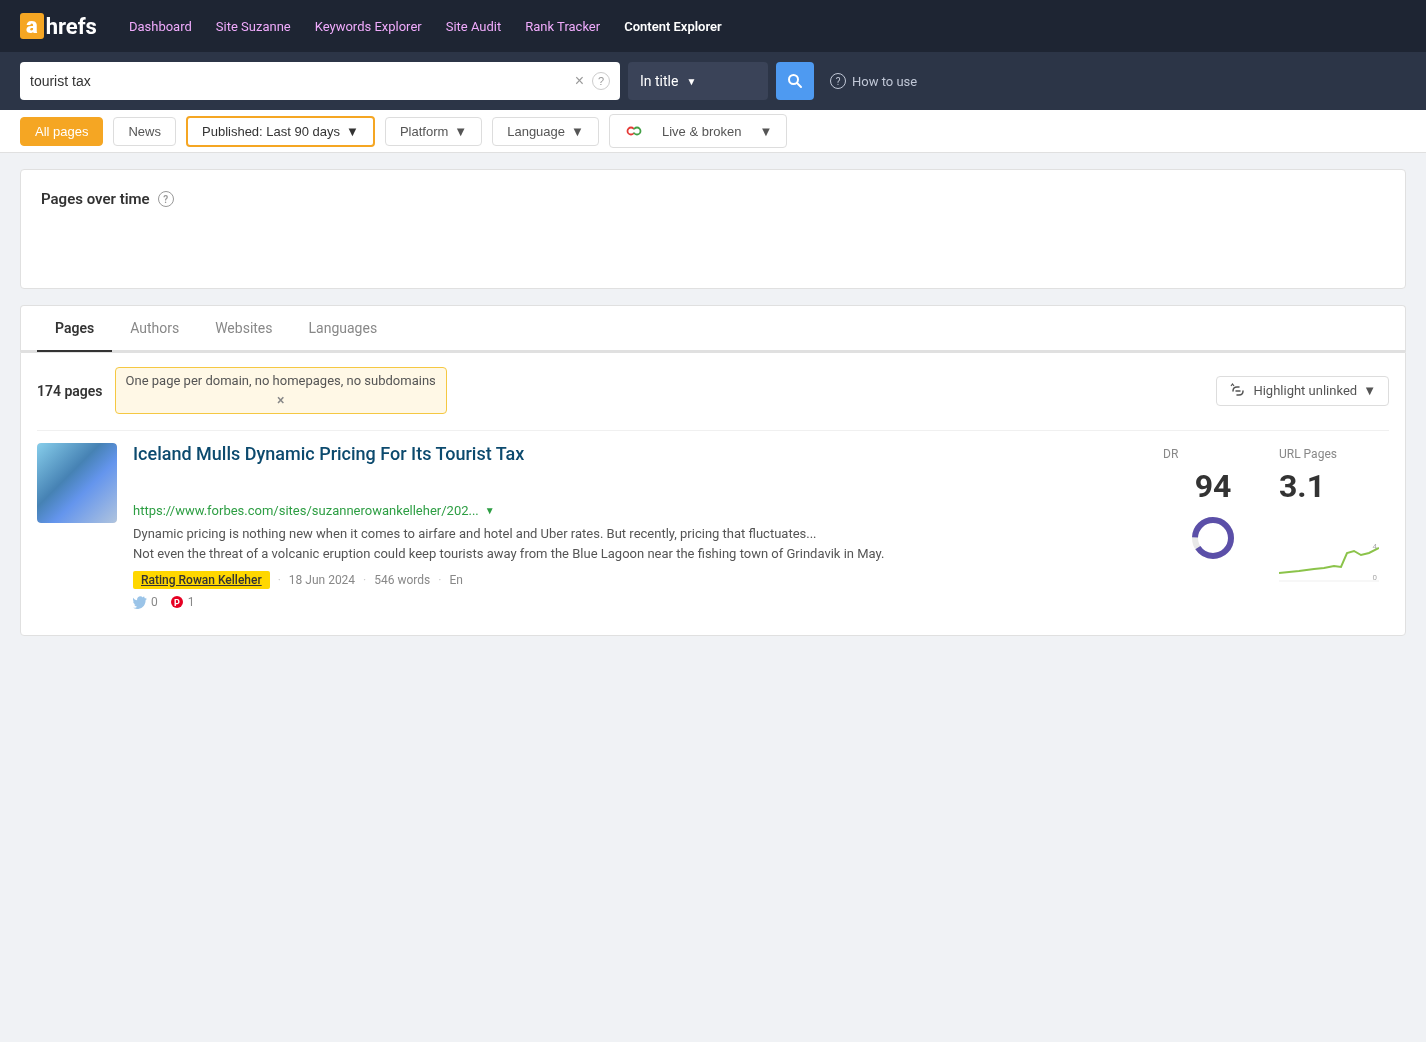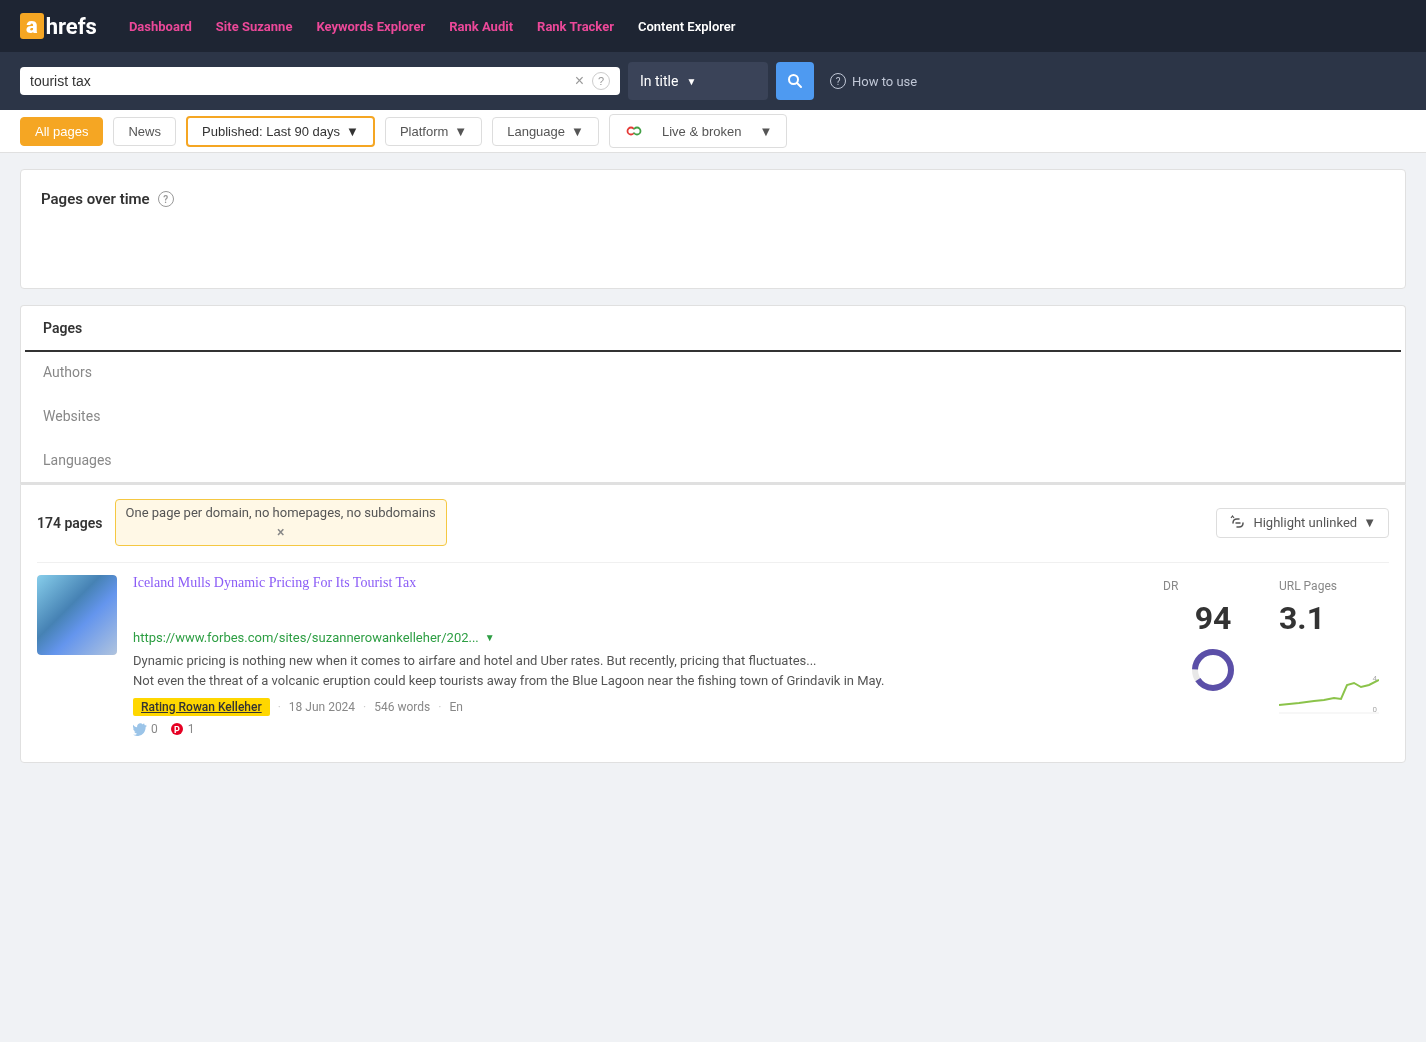--- a/index.html
+++ b/index.html
@@ -3,26 +3,26 @@
   <meta charset="utf-8">
   <style>
     * { box-sizing: border-box; margin: 0; padding: 0; }
     body { font-family: -apple-system, BlinkMacSystemFont, 'Segoe UI', Roboto, sans-serif; background: #f0f2f5; font-size: 14px; color: #333; }
 
     
     .top-nav { background: #1e2533; display: flex; align-items: center; padding: 0 20px; height: 52px; gap: 24px; }
     .nav-logo { display: flex; align-items: center; gap: 2px; margin-right: 8px; }
     .logo-a { background: #f5a623; color: white; font-weight: 900; font-size: 22px; padding: 2px 6px; border-radius: 3px; line-height: 1; }
     .logo-hrefs { color: white; font-size: 22px; font-weight: 700; }
-    .nav-item { color: #ec4899; font-size: 13px; cursor: pointer; white-space: nowrap; text-decoration: none; font-weight: bold; }
+    .nav-item { color: #f0abfc; font-size: 13px; cursor: pointer; white-space: nowrap; text-decoration: none; }
     .nav-item.active { color: white; font-weight: 600; }
 
     
     .search-bar { background: #2c3547; display: flex; align-items: center; padding: 10px 20px; gap: 8px; }
-    .search-input-wrap { flex: 1; background: white; border-radius: 4px; display: flex; align-items: center; padding: 0 10px; height: 28px; max-width: 600px; }
+    .search-input-wrap { flex: 1; background: white; border-radius: 4px; display: flex; align-items: center; padding: 0 10px; height: 38px; max-width: 600px; }
     .search-input { border: none; outline: none; flex: 1; font-size: 14px; color: #333; }
     .search-icons { display: flex; align-items: center; gap: 8px; color: #999; }
     .search-icon-btn { background: none; border: none; cursor: pointer; color: #999; font-size: 16px; padding: 0; }
     .in-title-wrap { background: #3a4358; border-radius: 4px; display: flex; align-items: center; padding: 0 12px; height: 38px; color: white; gap: 8px; cursor: pointer; min-width: 140px; }
     .in-title-text { font-size: 14px; }
     .chevron { font-size: 10px; }
     .search-btn { background: #4e9af1; border: none; border-radius: 4px; width: 38px; height: 38px; cursor: pointer; display: flex; align-items: center; justify-content: center; color: white; font-size: 16px; }
     .how-to-use { color: #c0c7d6; font-size: 13px; display: flex; align-items: center; gap: 6px; cursor: pointer; white-space: nowrap; margin-left: 8px; }
 
     
@@ -36,38 +36,38 @@
     .main-content { padding: 0; background: #f0f2f5; }
 
     
     .pages-over-time { background: white; margin: 16px 20px; padding: 20px; border-radius: 4px; border: 1px solid #e0e0e0; }
     .section-title { font-size: 15px; font-weight: 600; color: #333; display: flex; align-items: center; gap: 8px; }
     .help-circle { width: 16px; height: 16px; border-radius: 50%; border: 1.5px solid #999; display: inline-flex; align-items: center; justify-content: center; font-size: 10px; color: #999; cursor: pointer; }
     .chart-placeholder { height: 60px; }
 
     
     .tabs-section { background: white; margin: 0 20px; border-radius: 4px 4px 0 0; border: 1px solid #e0e0e0; border-bottom: none; }
-    .tabs { display: flex; border-bottom: 2px solid #e0e0e0; padding: 0 4px; flex-direction: column; }
+    .tabs { display: flex; border-bottom: 2px solid #e0e0e0; padding: 0 16px; }
     .tab { padding: 14px 18px; font-size: 14px; color: #888; cursor: pointer; border-bottom: 2px solid transparent; margin-bottom: -2px; }
     .tab.active { color: #333; font-weight: 600; border-bottom: 2px solid #333; }
 
     
     .results-section { background: white; margin: 0 20px; border-radius: 0 0 4px 4px; border: 1px solid #e0e0e0; padding: 14px 16px; }
     .results-header { display: flex; align-items: center; gap: 12px; margin-bottom: 16px; }
     .results-count { font-size: 14px; font-weight: 600; color: #333; white-space: nowrap; }
     .filter-tag { background: #fff8e6; border: 1px solid #f5c842; border-radius: 4px; padding: 5px 10px; font-size: 13px; color: #555; display: flex; align-items: center; gap: 4px; flex-direction: column; }
     .filter-tag-x { cursor: pointer; color: #888; font-size: 14px; font-weight: 600; }
     .highlight-unlinked { border: 1px solid #ddd; border-radius: 4px; padding: 5px 12px; font-size: 13px; color: #555; cursor: pointer; display: flex; align-items: center; gap: 6px; margin-left: auto; }
 
     
     .article-card { display: flex; gap: 16px; padding: 12px 0; border-top: 1px solid #f0f0f0; }
     .article-thumbnail { width: 80px; height: 80px; border-radius: 4px; overflow: hidden; background: #ddd; flex-shrink: 0; }
     .article-thumb-img { width: 80px; height: 80px; background: linear-gradient(135deg, #87ceeb 0%, #4682b4 40%, #6495ed 60%, #b0c4de 100%); border-radius: 4px; }
     .article-content { flex: 1; min-width: 0; }
-    .article-title { color: #8b5cf6; font-size: 14px; font-weight: 500; text-decoration: none; cursor: pointer; margin-bottom: 4px; font-family: Liberation Serif, serif; }
+    .article-title { color: #0c4a6e; font-size: 18px; font-weight: 500; text-decoration: none; cursor: pointer; margin-bottom: 4px; }
     .article-url-wrap { display: flex; align-items: center; gap: 6px; margin-bottom: 6px; margin-top: 39px; }
     .article-url { color: #2d9e43; font-size: 13px; text-decoration: none; cursor: pointer; }
     .url-dropdown { color: #2d9e43; font-size: 10px; cursor: pointer; }
     .article-description { font-size: 13px; color: #555; line-height: 1.5; margin-bottom: 8px; }
     .article-meta { display: flex; align-items: center; gap: 8px; flex-wrap: wrap; }
     .author-tag { background: #ffd700; padding: 2px 8px; border-radius: 2px; font-size: 12px; font-weight: 500; color: #333; cursor: pointer; text-decoration: underline; }
     .meta-dot { color: #ccc; font-size: 12px; }
     .meta-text { font-size: 12px; color: #888; }
     .social-icons { display: flex; align-items: center; gap: 12px; margin-top: 6px; }
     .social-item { display: flex; align-items: center; gap: 4px; font-size: 12px; color: #888; }
@@ -87,21 +87,21 @@
 <body>
 
 <nav class="top-nav">
   <div class="nav-logo">
     <span class="logo-a">a</span>
       <span class="logo-hrefs">hrefs</span>
   </div>
   <a class="nav-item">Dashboard</a>
   <a class="nav-item">Site Suzanne</a>
   <a class="nav-item">Keywords Explorer</a>
-  <a class="nav-item">Rank Audit</a>
+  <a class="nav-item">Site Audit</a>
   <a class="nav-item">Rank Tracker</a>
   <a class="nav-item active">Content Explorer</a>
 </nav>
 
 <div class="search-bar">
   <div class="search-input-wrap">
     <input class="search-input" type="text" value="tourist tax" style="">
     <div class="search-icons">
       <button class="search-icon-btn">×</button>
       <button class="search-icon-btn" style="border:1.5px solid #ccc;border-radius:50%;width:18px;height:18px;font-size:11px;display:flex;align-items:center;justify-content:center;">?</button>

